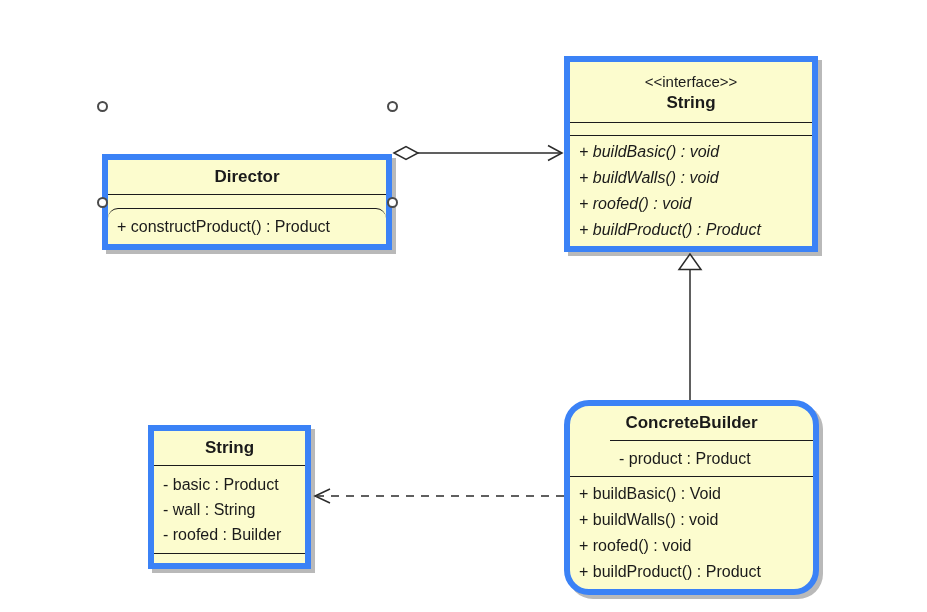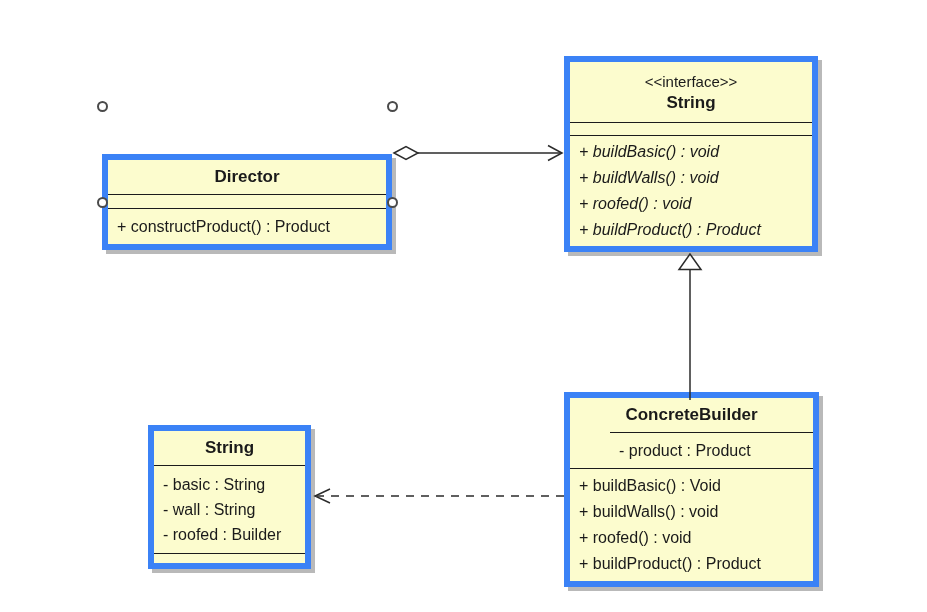--- a/index.html
+++ b/index.html
@@ -75,56 +75,56 @@
   }
 </style>
 </head>
 <body>
 
 <div id="canvas">
 
   <div class="uml-class" style="left:102px; top:106px; width:290px; height:96px;margin-top:48px;">
     <div class="uml-title" style="height:34px;">Director</div>
     <div class="uml-compartment" style="height:14px;"></div>
-    <div class="uml-compartment uml-members" style="flex:1;">
+    <div class="uml-compartment uml-members" style="flex:1;border-radius:10px;">
       <div class="member">+ constructProduct() : Product</div>
     </div>
   </div>
 
   <div class="uml-class" style="left:564px; top:56px; width:254px; height:196px;">
     <div class="uml-title" style="height:60px;">
       <div class="uml-stereotype">&lt;&lt;interface&gt;&gt;</div>
       <div>String</div>
     </div>
     <div class="uml-compartment" style="height:13px;"></div>
     <div class="uml-compartment uml-members italic" style="flex:1;">
       <div class="member">+ buildBasic() : void</div>
       <div class="member">+ buildWalls() : void</div>
       <div class="member">+ roofed() : void</div>
       <div class="member">+ buildProduct() : Product</div>
     </div>
   </div>
 
-  <div class="uml-class" style="left:564px; top:392px; width:255px; height:195px;">
+  <div class="uml-class" style="left:564px; top:400px; width:255px; height:195px;border-radius:25px;">
     <div class="uml-title" style="height:34px;">ConcreteBuilder</div>
     <div class="uml-compartment uml-members" style="height:36px;margin-left:40px;">
       <div class="member">- product : Product</div>
     </div>
     <div class="uml-compartment uml-members" style="flex:1;">
       <div class="member">+ buildBasic() : Void</div>
       <div class="member">+ buildWalls() : void</div>
       <div class="member">+ roofed() : void</div>
       <div class="member">+ buildProduct() : Product</div>
     </div>
   </div>
 
   <div class="uml-class" style="left:148px; top:425px; width:163px; height:144px;">
     <div class="uml-title" style="height:34px;">String</div>
     <div class="uml-compartment uml-members" style="height:88px; line-height:25px;">
-      <div class="member" style="line-height:25px;">- basic : String</div>
+      <div class="member" style="line-height:25px;">- basic : Product</div>
       <div class="member" style="line-height:25px;">- wall : String</div>
       <div class="member" style="line-height:25px;">- roofed : Builder</div>
     </div>
     <div class="uml-compartment" style="flex:1;"></div>
   </div>
 
   <svg id="svg-overlay" viewBox="0 0 927 612" xmlns="http://www.w3.org/2000/svg">
 
     <g stroke="#2b2b2b" stroke-width="1.5" fill="none">
       <line x1="418" y1="153" x2="561" y2="153"></line>

